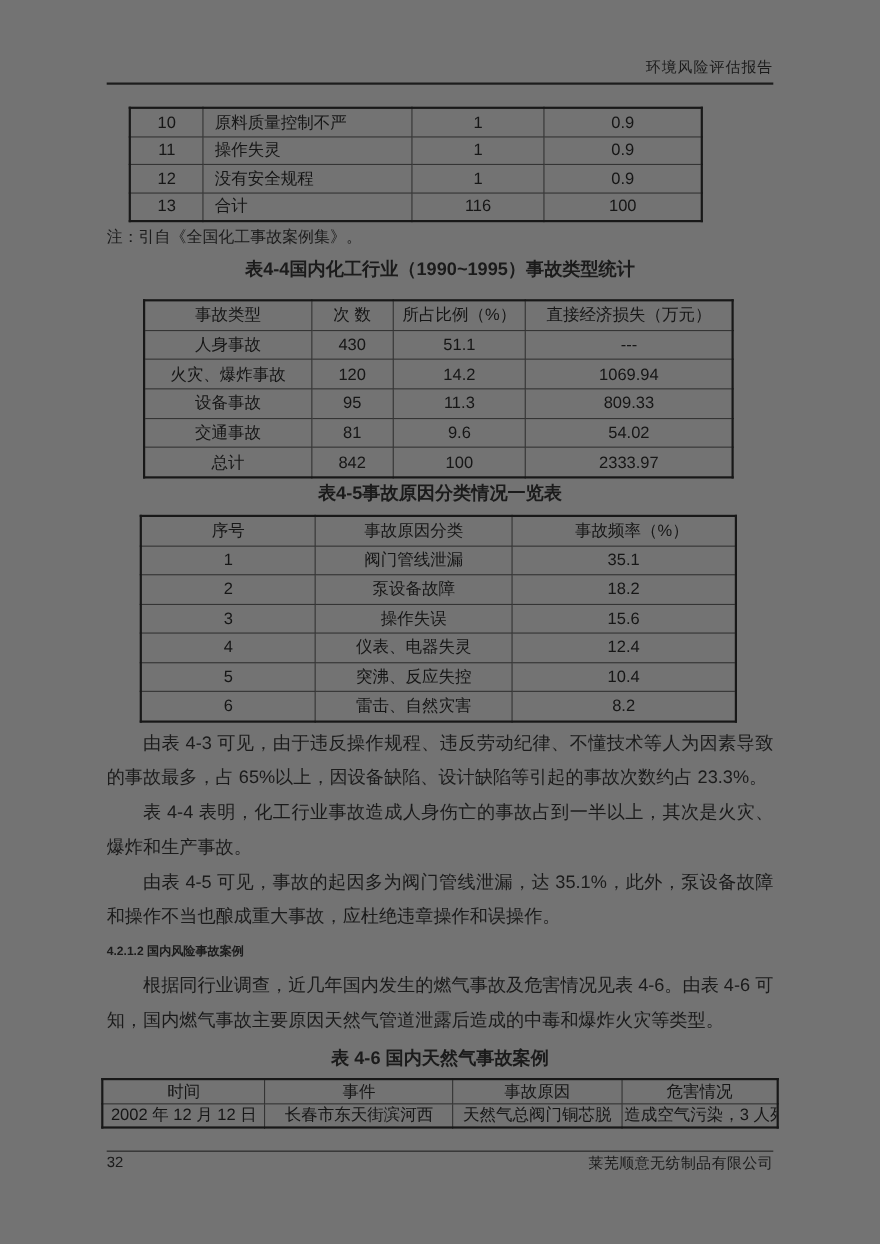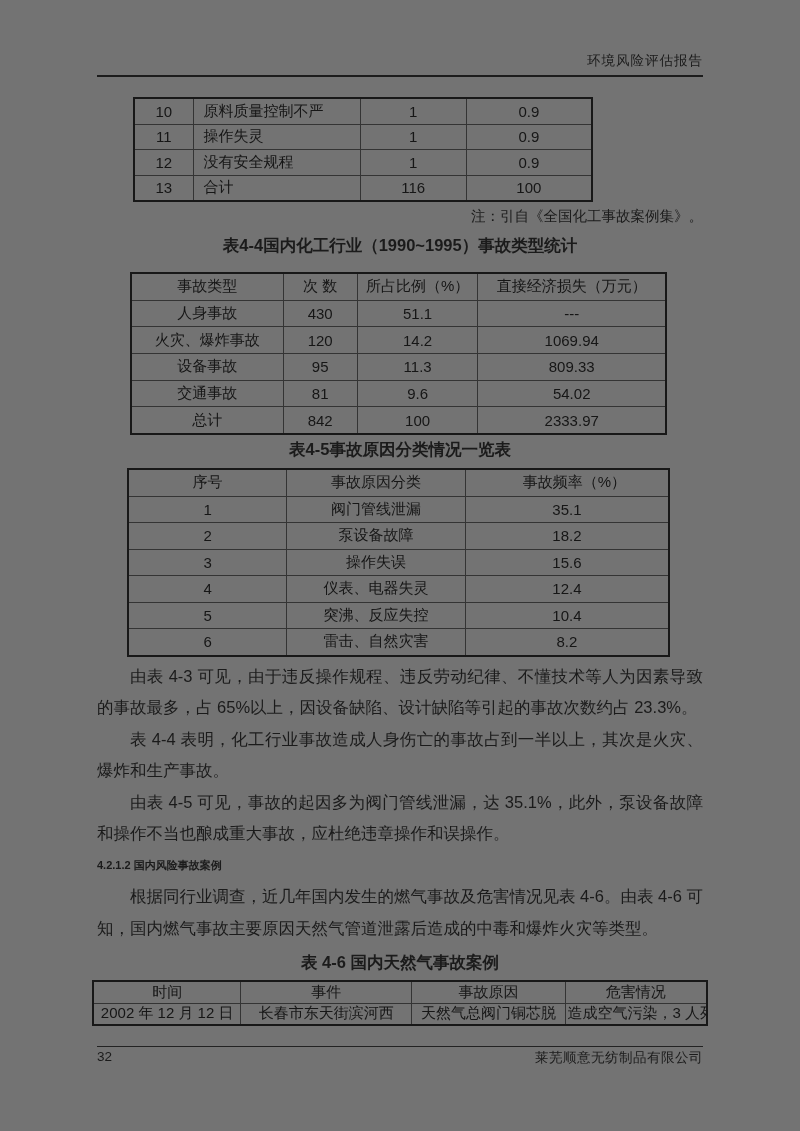--- a/index.html
+++ b/index.html
@@ -26,28 +26,28 @@
     border:1px solid #343434;
     text-align:center;
     font-weight:normal;
     padding:0 2px;
     overflow:hidden;
     white-space:nowrap;
   }
   table.tbl{border:2.5px solid #181818;}
 
   
-  .t-top{width:460px;margin:20px 0 0 36px;}
+  .t-top{width:522px;margin:20px 0 0 20px;}
   .t-top td{height:24.5px;}
   .t-top td:nth-child(1){width:12.5%;}
   .t-top td:nth-child(2){width:36%;text-align:left;padding-left:10px;}
   .t-top td:nth-child(3){width:23.5%;}
   .t-top td:nth-child(4){width:28%;}
 
-  .note{font-size:14.5px;margin-top:4px;line-height:21px;text-align:right;}
+  .note{font-size:14.5px;margin-top:4px;line-height:21px;}
 
   .caption{
     text-align:center;font-weight:bold;font-size:16.5px;line-height:22px;
   }
   .caption-44{margin-top:7px;}
   .caption-45{margin-top:3px;}
   .caption-46{margin-top:6px;line-height:24px;}
 
   .t44{width:537px;margin:16px 0 0 33px;padding-left:36px;}
   .t44 th,.t44 td{height:25.7px;}

